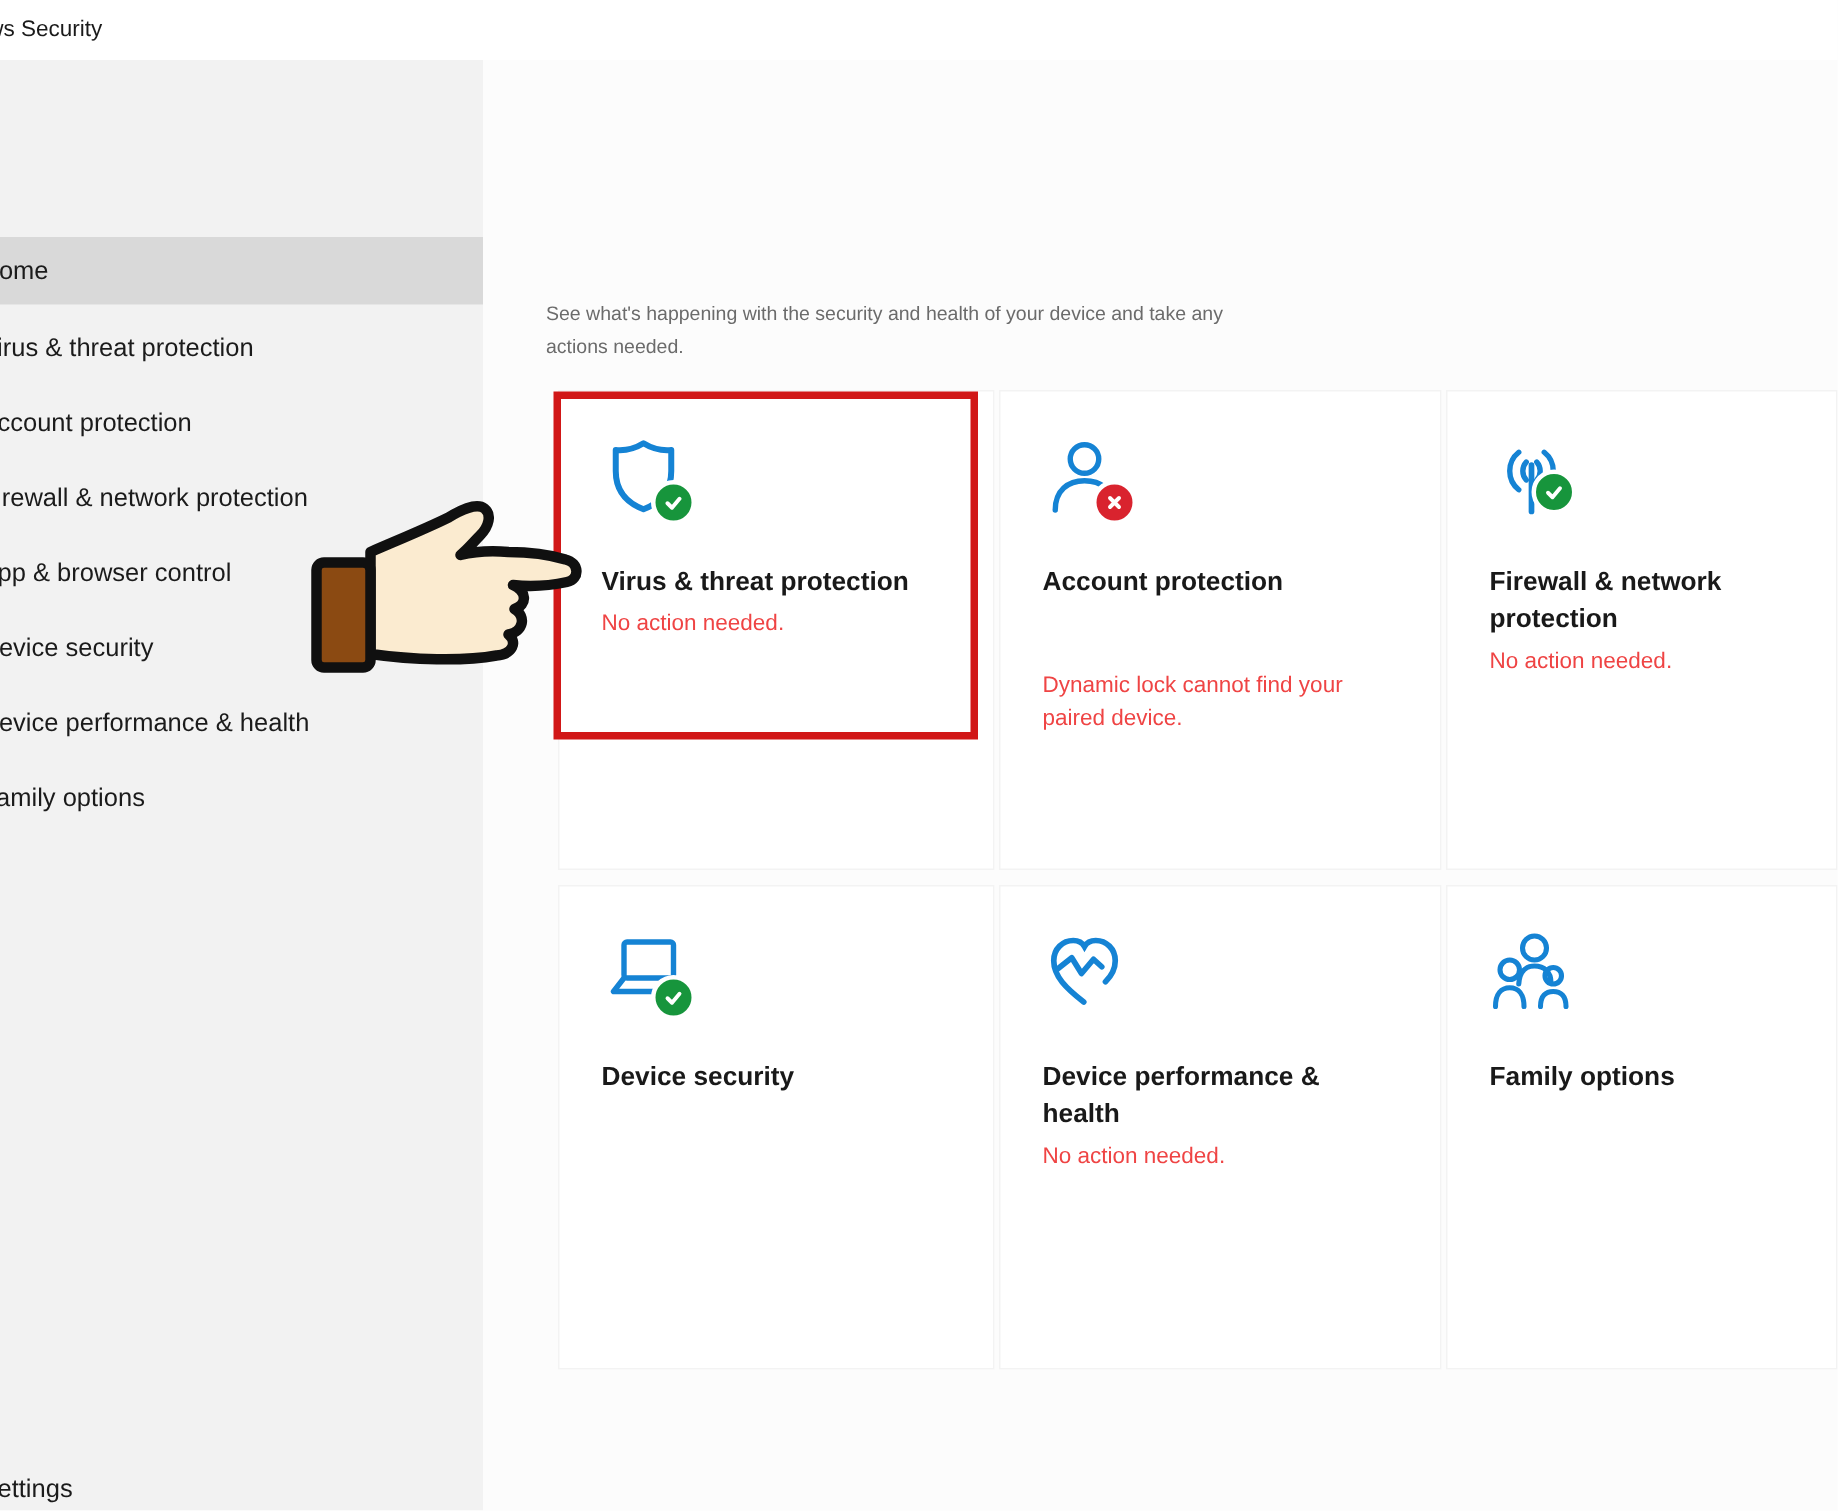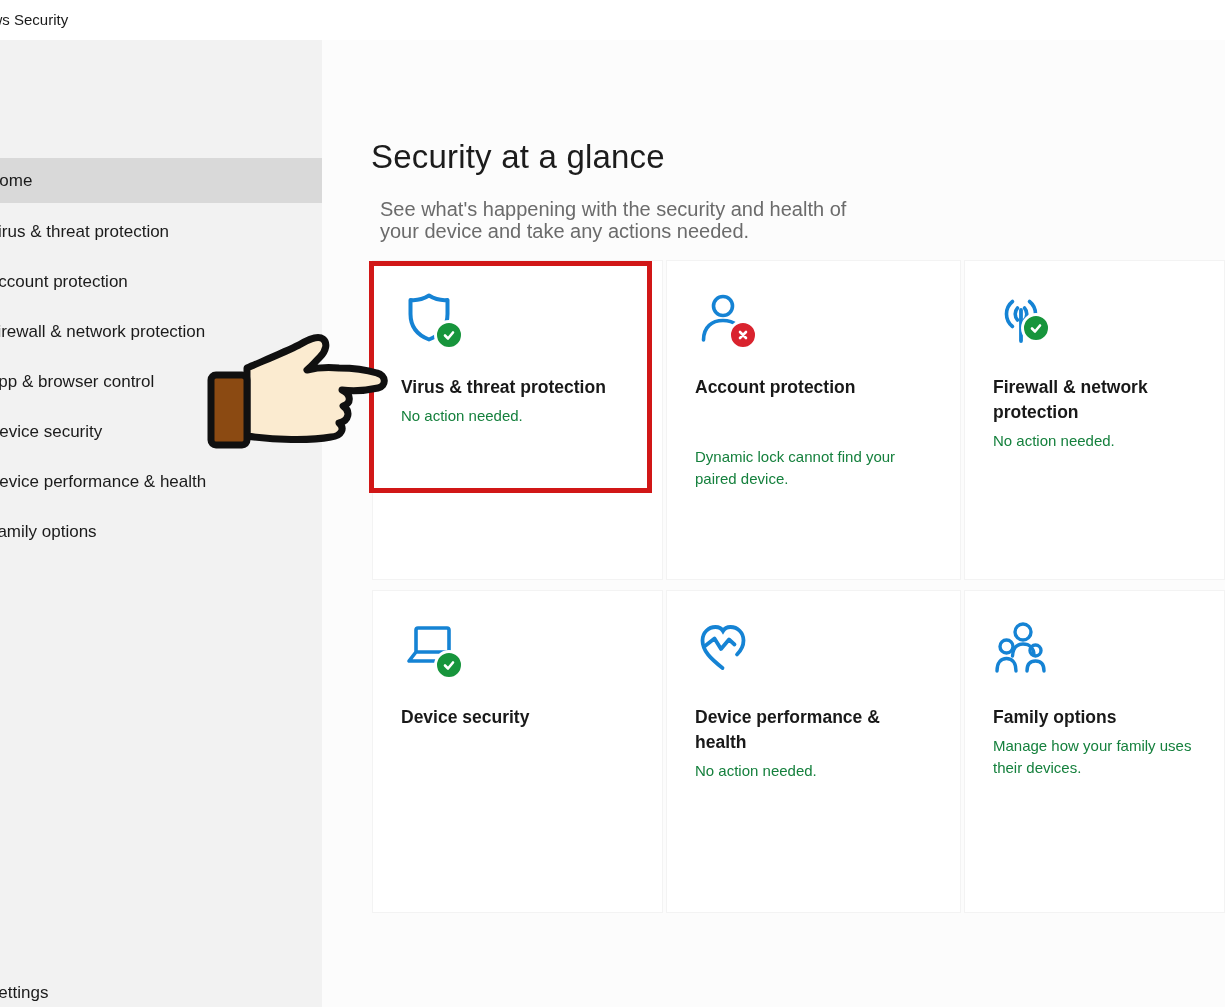--- a/index.html
+++ b/index.html
@@ -31,42 +31,42 @@
   
   .main {
     position:absolute; top:40px; left:322px; width:903px; height:967px;
     background:#fcfcfc;
   }
   .page-title {
     position:absolute; left:49px; top:98px;
     font-size:33px; font-weight:300; color:#1c1c1c; letter-spacing:0.2px;
   }
   .page-subtitle {
-    position:absolute; left:58px; top:158px; width:485px;
-    font-size:20px; line-height:22px; color:#6b6b6b;
+    position:absolute; left:42px; top:158px; width:485px;
+    font-size:13px; line-height:22px; color:#6b6b6b;
   }
   
   .tile {
     position:absolute; background:#ffffff; border:1px solid #f3f3f3;
     padding:28px; cursor:pointer;
   }
   .tile-1 { left:50px;  top:220px; width:291px; height:320px; }
   .tile-2 { left:344px; top:220px; width:295px; height:320px; }
   .tile-3 { left:642px; top:220px; width:261px; height:320px; }
   .tile-4 { left:50px;  top:550px; width:291px; height:323px; }
   .tile-5 { left:344px; top:550px; width:295px; height:323px; }
   .tile-6 { left:642px; top:550px; width:261px; height:323px; }
   .tile-icon-wrap { position:relative; width:56px; height:56px; margin-bottom:30px; }
   .tile-title {
     font-size:17.5px; font-weight:600; color:#191919; line-height:25px;
   }
   .tile-3 .tile-title { max-width:170px; }
   .tile-5 .tile-title { max-width:195px; }
   .tile-sub {
-    margin-top:5px; font-size:15px; color:#15803d; line-height:22px;
+    margin-top:5px; font-size:15px; color:#ef4444; line-height:22px;
   }
   .tile-2 .tile-sub { max-width:228px;margin-top:46px; }
   .tile-4 .tile-sub { max-width:198px; }
   .tile-6 .tile-sub { max-width:218px; }
   .tile-btn {
     margin-top:20px; display:inline-block;
     background:#cecece; border:none; color:#1a1a1a;
     font-family:inherit; font-size:15px; padding:10px 25px; cursor:pointer;
   }
   
@@ -118,21 +118,20 @@
   </div>
   <div class="nav-item" style="top:469px">
     <span class="nav-label">Family options</span>
   </div>
   <div class="nav-item" style="top:930px">
     <span class="nav-label">Settings</span>
   </div>
 </div>
 
 <div class="main">
-  <h1 class="page-title">Security at a glance</h1>
   <div class="page-subtitle">See what's happening with the security and health of your device and take any actions needed.</div>
 
   <div class="tile tile-1">
     <div class="tile-icon-wrap">
       <span>
         <svg width="56" height="56" viewBox="0 0 56 56">
           <path d="M28,6.5 C33,9.6 40,11.6 46.5,11 L46.5,25 C46.5,38.5 38.5,46.5 28,50.5 C17.5,46.5 9.5,38.5 9.5,25 L9.5,11 C16,11.6 23,9.6 28,6.5 Z" fill="none" stroke="#1583d4" stroke-width="4" stroke-linejoin="round"></path>
         </svg>
       </span>
       <span class="badge badge-check">
@@ -221,21 +220,20 @@
           <circle cx="30" cy="13" r="8" fill="none" stroke="#1583d4" stroke-width="3.4"></circle>
           <path d="M19.5,37 C20,29 24,25 30,25 C36.5,25 41,29 41,36" fill="none" stroke="#1583d4" stroke-width="3.4" stroke-linecap="round"></path>
           <circle cx="13.5" cy="27.5" r="6.5" fill="none" stroke="#1583d4" stroke-width="3.4"></circle>
           <path d="M4,52 C4,43.5 8,39.5 13.5,39.5 C19,39.5 23,43.5 23,52" fill="none" stroke="#1583d4" stroke-width="3.4" stroke-linecap="round"></path>
           <circle cx="42.5" cy="31.5" r="5.5" fill="none" stroke="#1583d4" stroke-width="3.4"></circle>
           <path d="M34,52 C34,45 37.5,42 42.5,42 C47.5,42 51,45 51,52" fill="none" stroke="#1583d4" stroke-width="3.4" stroke-linecap="round"></path>
         </svg>
       </span>
     </div>
     <div class="tile-title">Family options</div>
-    <div class="tile-sub">Manage how your family uses their devices.</div>
   </div>
 </div>
 
 <div class="highlight-box"></div>
 
 <div class="hand-pointer">
   <svg width="195" height="125" viewBox="0 0 195 125">
 
     <path d="M44,40
              C60,33 82,24 96,17

